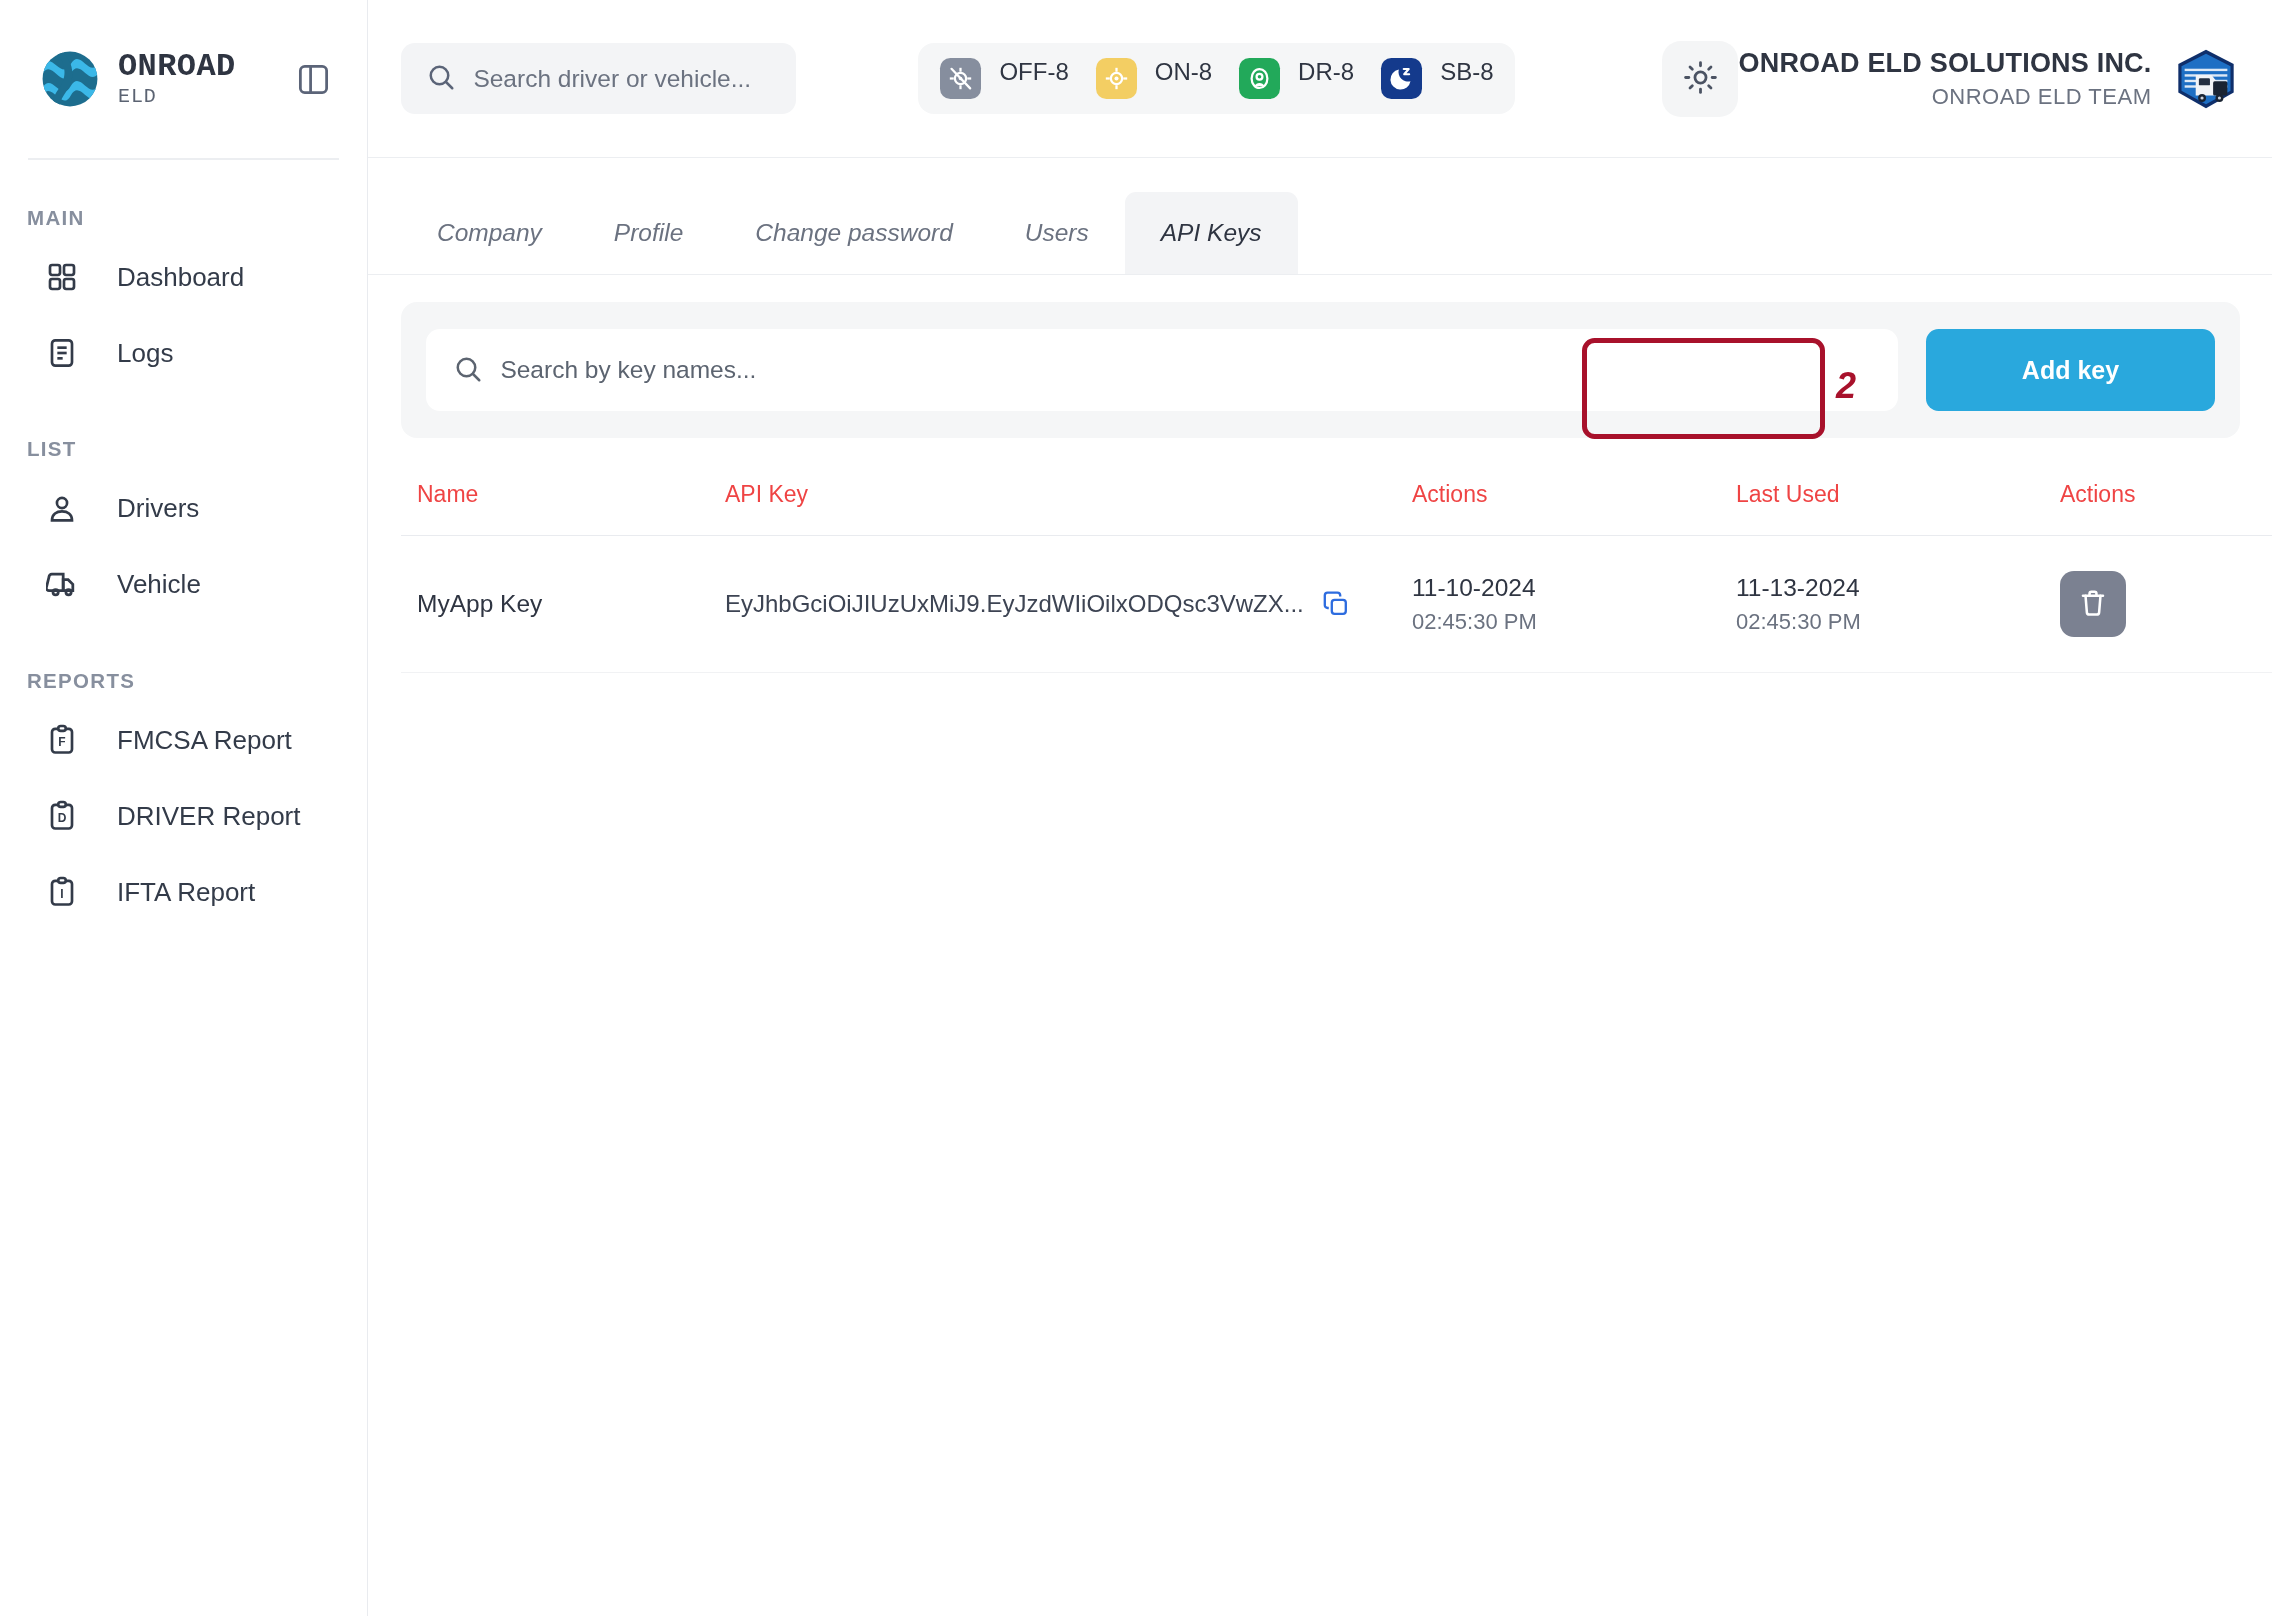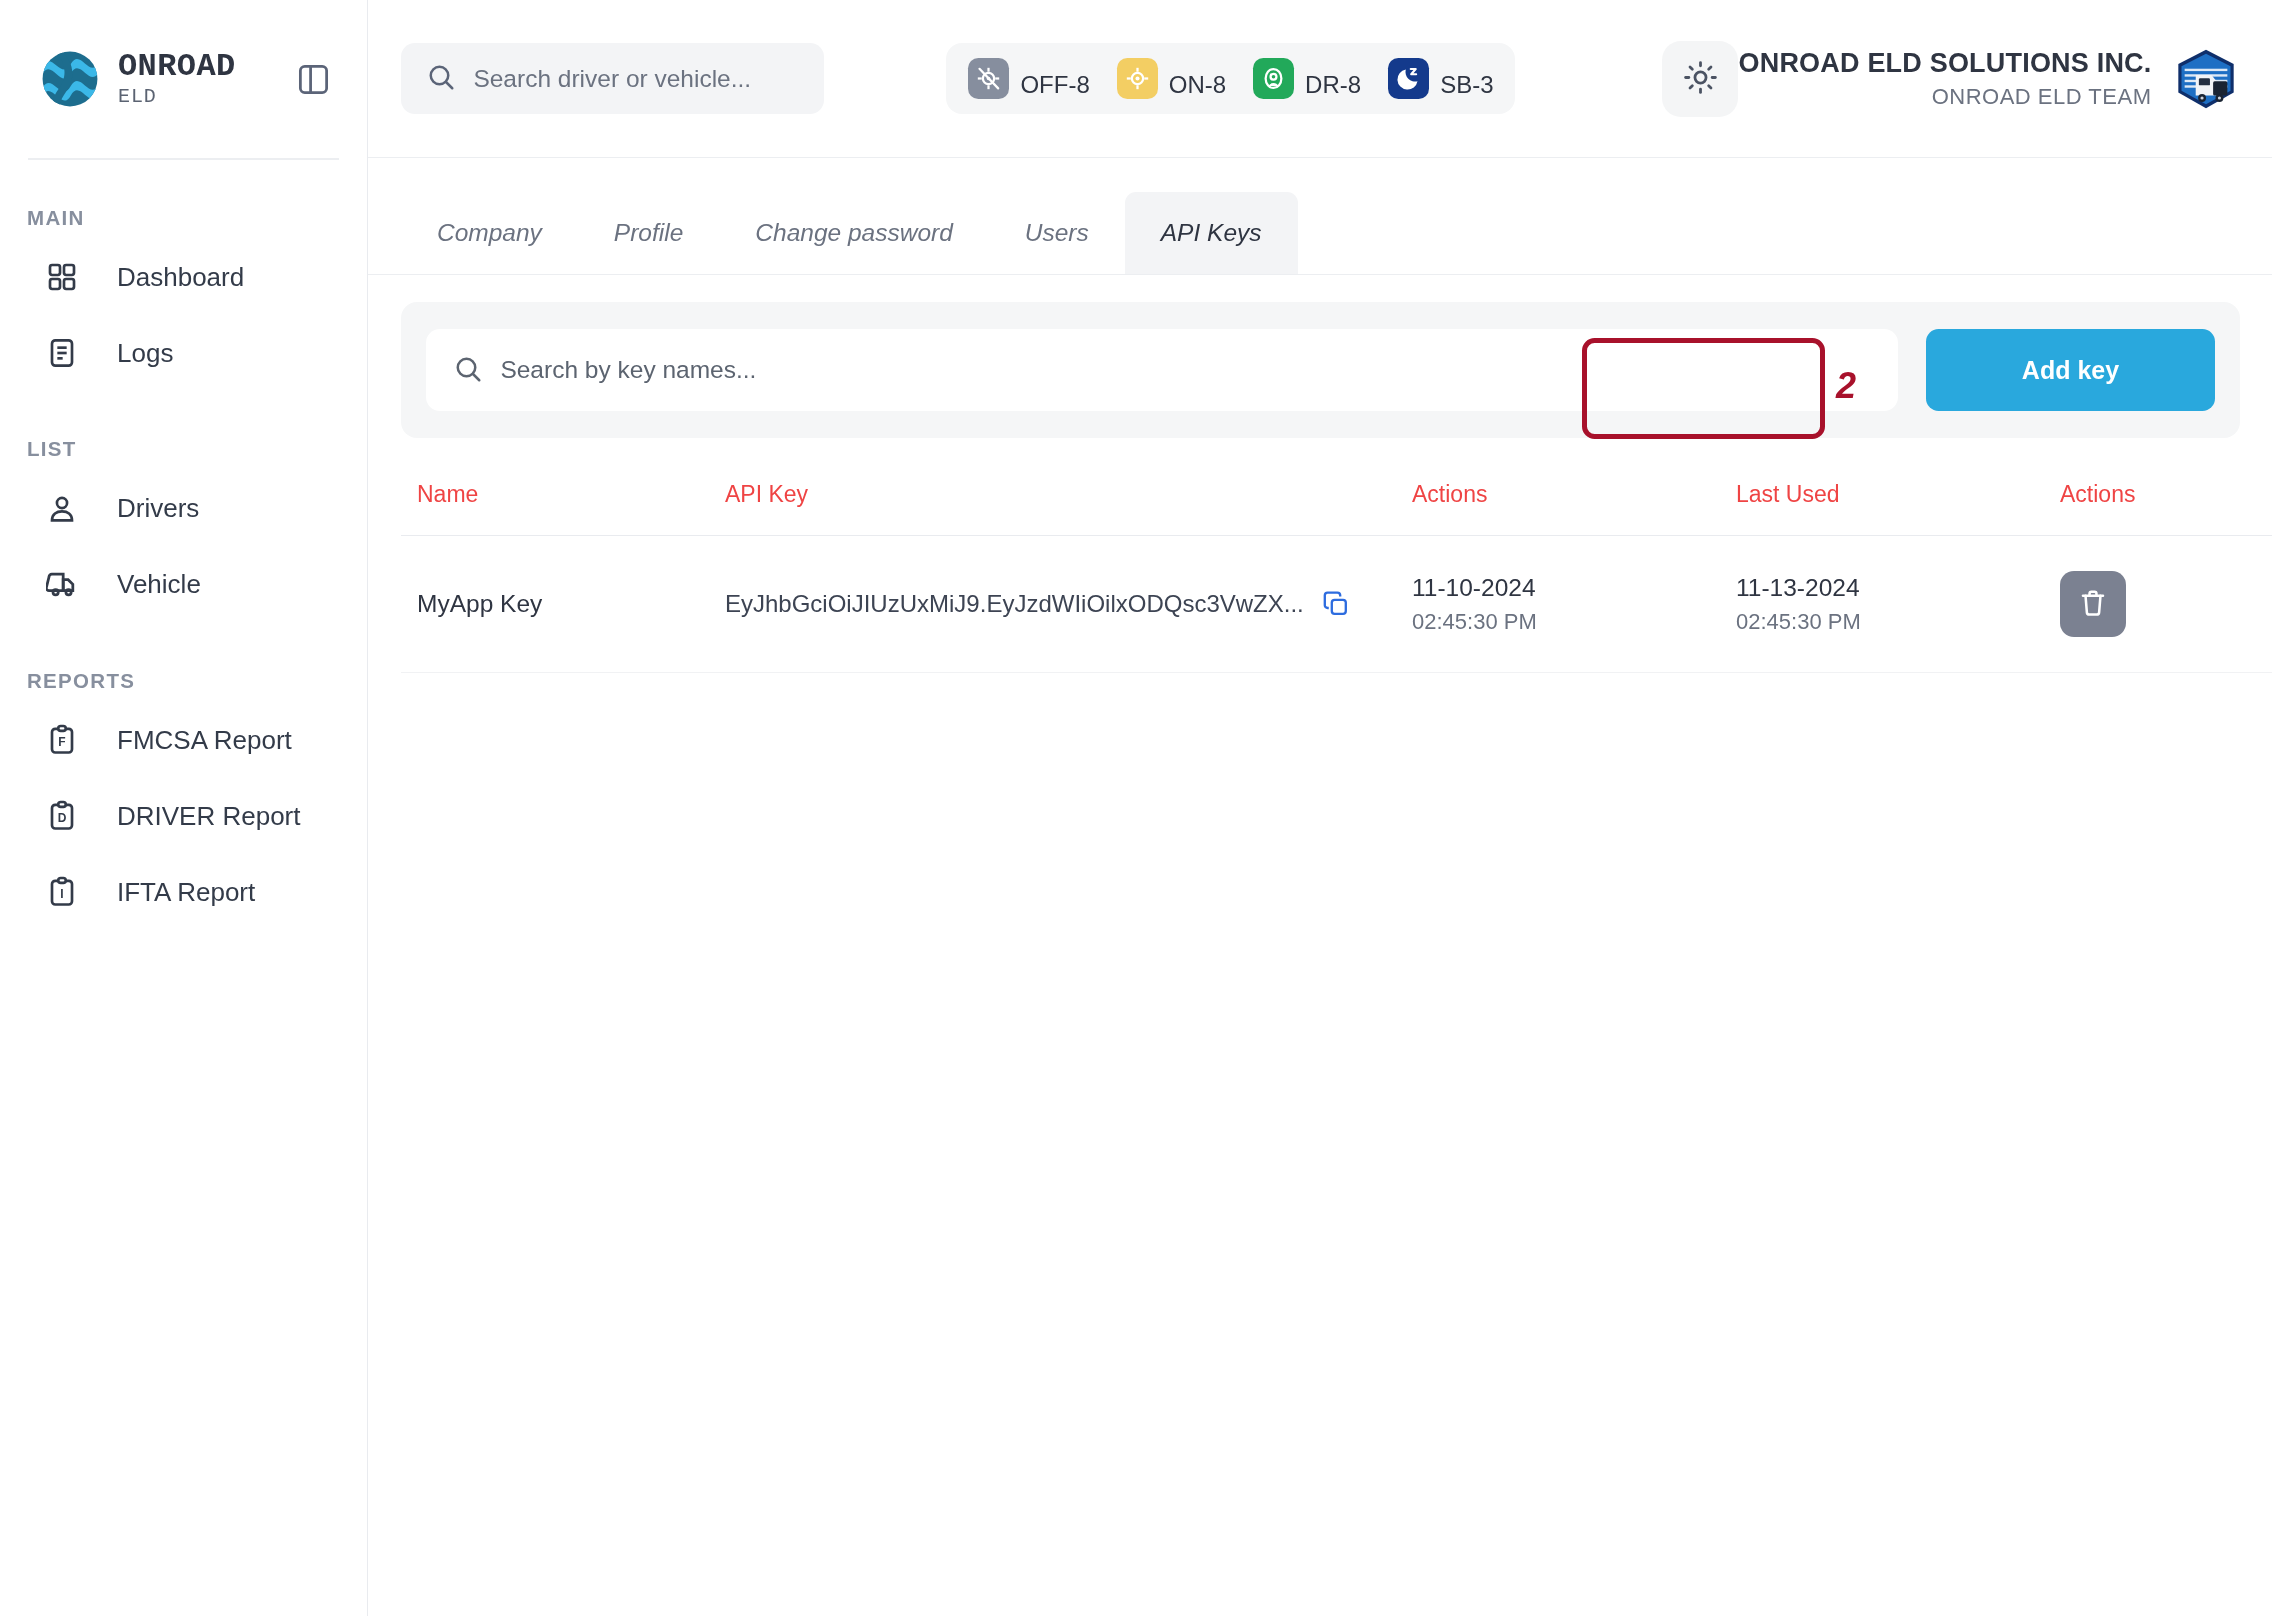--- a/index.html
+++ b/index.html
@@ -120,21 +120,21 @@
   .status-group {
     margin-left: 122px;
     height: 71px;
     background: #f5f6f7;
     border-radius: 16px;
     display: flex;
     align-items: center;
     padding: 0 22px;
     gap: 27px;
   }
-  .status-chip { display: flex; align-items: flex-end; gap: 11px; }
+  .status-chip { display: flex; align-items: flex-start; gap: 18px; }
   .chip-sq {
     width: 41px; height: 41px;
     border-radius: 10.3px;
     display: flex; align-items: center; justify-content: center;
     flex: 0 0 41px;
   }
   .chip-label {
     font-size: 24px;
     color: #2f3542;
     white-space: nowrap;
@@ -507,21 +507,21 @@
           <span class="chip-label">DR-8</span>
         </div>
 
         <div class="status-chip">
           <span class="chip-sq" style="background:#143a8c">
             <svg viewBox="0 0 24 24" width="27" height="27" fill="none" stroke="#ffffff" stroke-width="2">
               <path d="M20 14.5 A8.6 8.6 0 0 1 9.6 4 A9 9 0 1 0 20 14.5 Z" fill="#ffffff" stroke="none"></path>
               <path d="M14 3.6 h4.4 l-4 4.6 h4.4" stroke="#ffffff" stroke-width="1.9" fill="none" stroke-linecap="round" stroke-linejoin="round"></path>
             </svg>
           </span>
-          <span class="chip-label">SB-3</span>
+          <span class="chip-label">SB-8</span>
         </div>
       </div>
 
       <div class="theme-btn">
         <span>
           <svg viewBox="0 0 24 24" width="35" height="35" fill="none" stroke="#4b5363" stroke-width="1.9" stroke-linecap="round">
             <circle cx="12" cy="12" r="3.8"></circle>
             <line x1="12" y1="1.8" x2="12" y2="4"></line>
             <line x1="12" y1="20" x2="12" y2="22.2"></line>
             <line x1="1.8" y1="12" x2="4" y2="12"></line>

